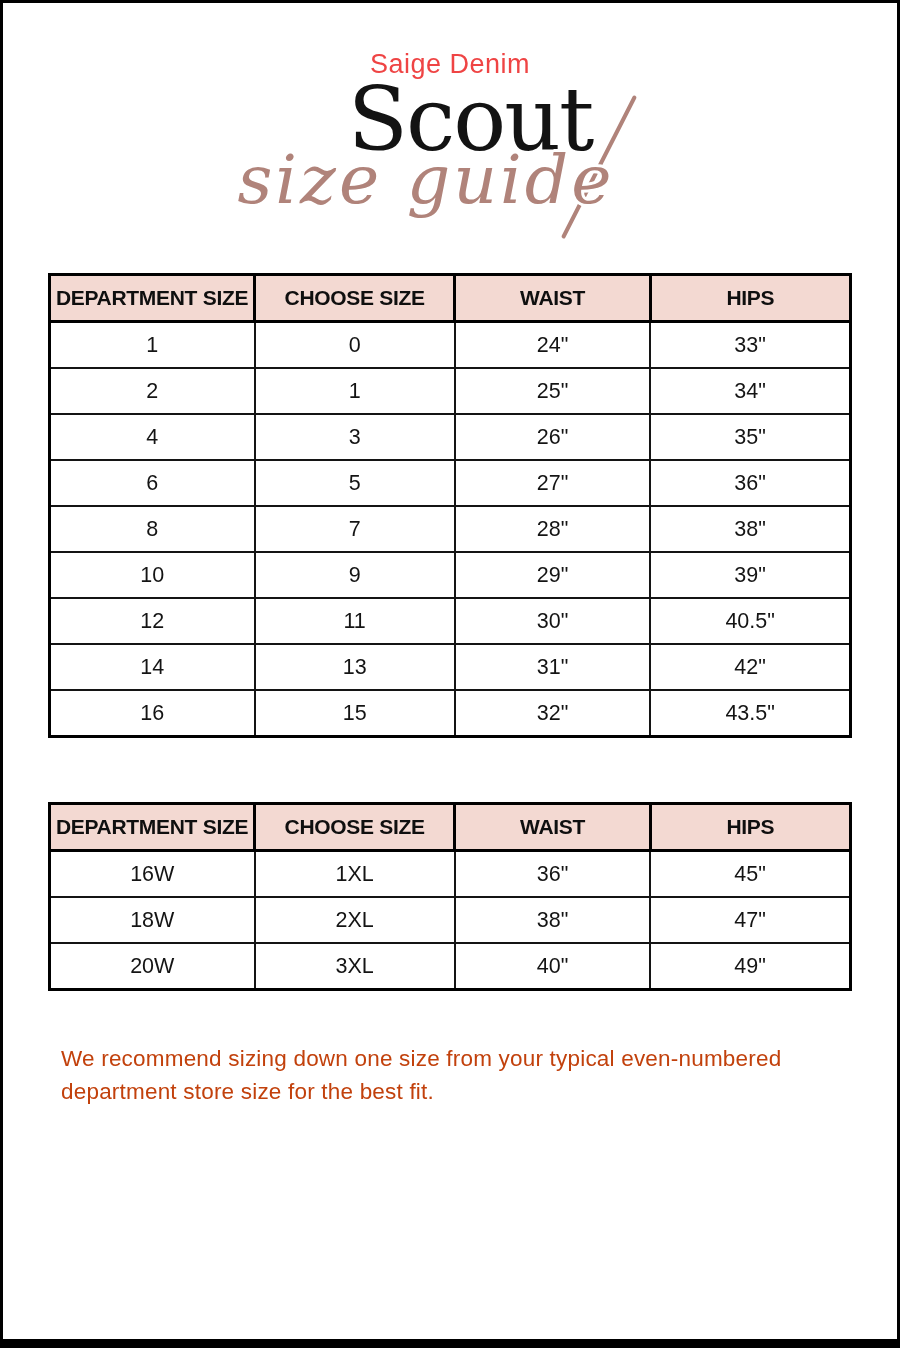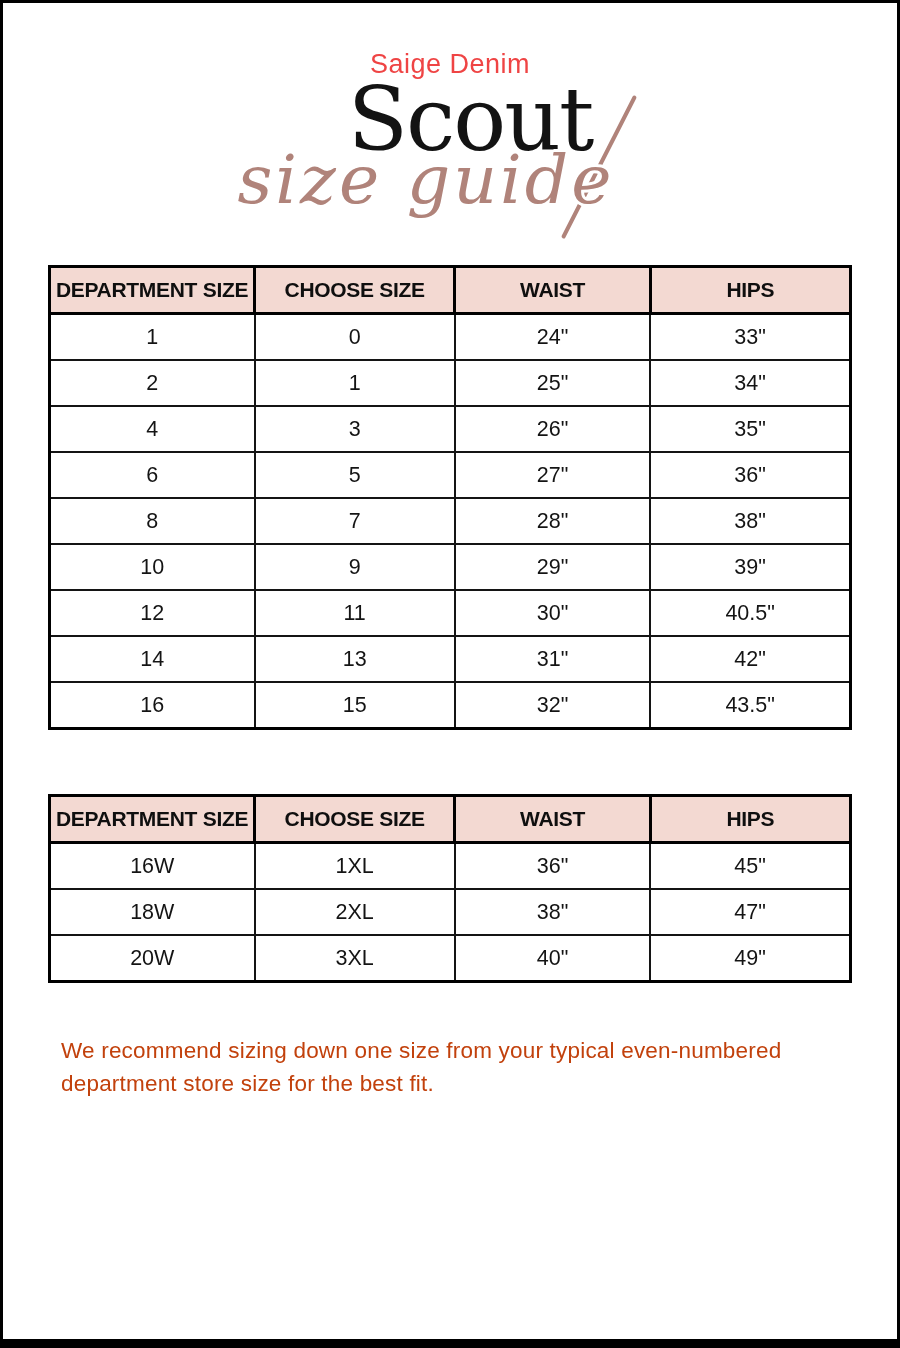--- a/index.html
+++ b/index.html
@@ -55,21 +55,21 @@
     z-index:3;
     text-shadow:
       -3px 0 0 #fff, 3px 0 0 #fff, 0 -3px 0 #fff, 0 3px 0 #fff,
       -2px -2px 0 #fff, 2px 2px 0 #fff, -2px 2px 0 #fff, 2px -2px 0 #fff;
     pointer-events:none;
   }
 
   
   table.size-table{
     width:804px;
-    margin:0 auto;
+    margin:8px auto;
     border-collapse:collapse;
     table-layout:fixed;
     border:3px solid #000;
   }
   table.size-table col:nth-child(1){width:25.6%;}
   table.size-table col:nth-child(2){width:25.0%;}
   table.size-table col:nth-child(3){width:24.4%;}
   table.size-table col:nth-child(4){width:25.0%;}
   .size-table th{
     background:var(--pink);

